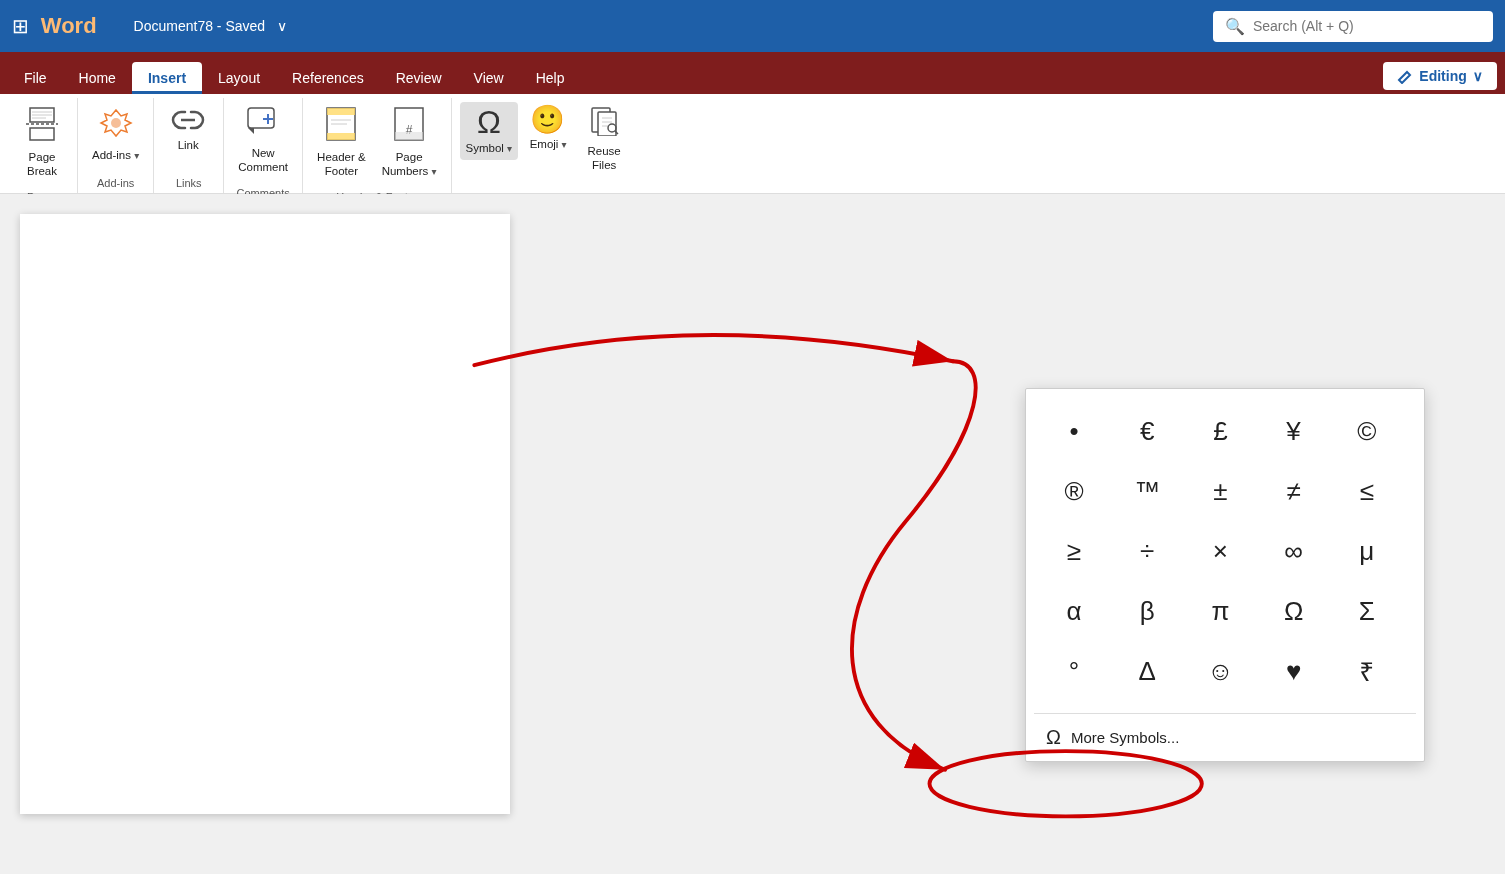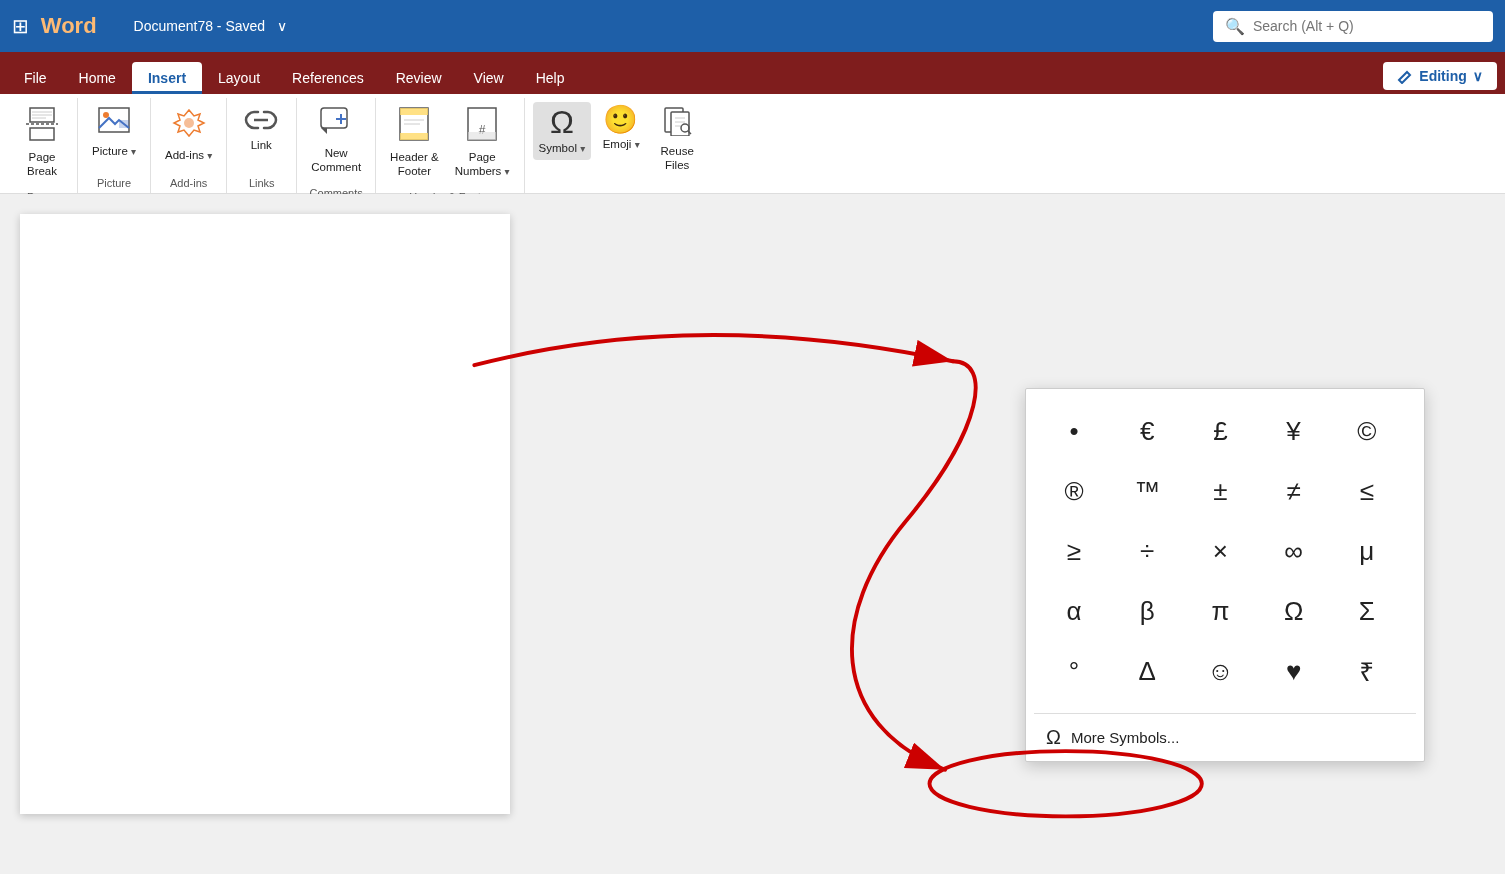--- a/index.html
+++ b/index.html
@@ -291,36 +291,20 @@
             <line x1="6" y1="12" x2="20" y2="12" stroke="#ccc" stroke-width="1"></line>
           </svg>
         </span>
         <span class="ribbon-btn-label">Page<br>Break</span>
       </button>
     </div>
     <div class="ribbon-group-label">Pages</div>
   </div>
 
 
-  <div class="ribbon-group">
-    <div class="ribbon-group-items">
-      <button class="ribbon-btn">
-        <span class="ribbon-btn-icon">
-          <svg width="34" height="30" viewBox="0 0 34 30">
-            <rect x="2" y="2" width="30" height="24" fill="none" stroke="#555" stroke-width="1.5"></rect>
-            <circle cx="9" cy="9" r="3" fill="#ed7d31"></circle>
-            <polyline points="2,22 12,12 18,18 22,14 32,22" fill="none" stroke="#4472c4" stroke-width="2"></polyline>
-            <rect x="22" y="14" width="10" height="8" fill="#4472c4" opacity="0.3"></rect>
-          </svg>
-        </span>
-        <span class="ribbon-btn-label">Picture <span class="chevron-down">▾</span></span>
-      </button>
-    </div>
-    <div class="ribbon-group-label">Picture</div>
-  </div>
 
   <div class="ribbon-group">
     <div class="ribbon-group-items">
       <button class="ribbon-btn">
         <span class="ribbon-btn-icon">
           <svg width="34" height="34" viewBox="0 0 34 34">
             <path d="M17 4 L22 10 L28 8 L26 14 L32 17 L26 20 L28 26 L22 24 L17 30 L12 24 L6 26 L8 20 L2 17 L8 14 L6 8 L12 10 Z" fill="none" stroke="#ed7d31" stroke-width="1.5"></path>
             <circle cx="17" cy="17" r="5" fill="#ed7d31" opacity="0.5"></circle>
           </svg>
         </span>

